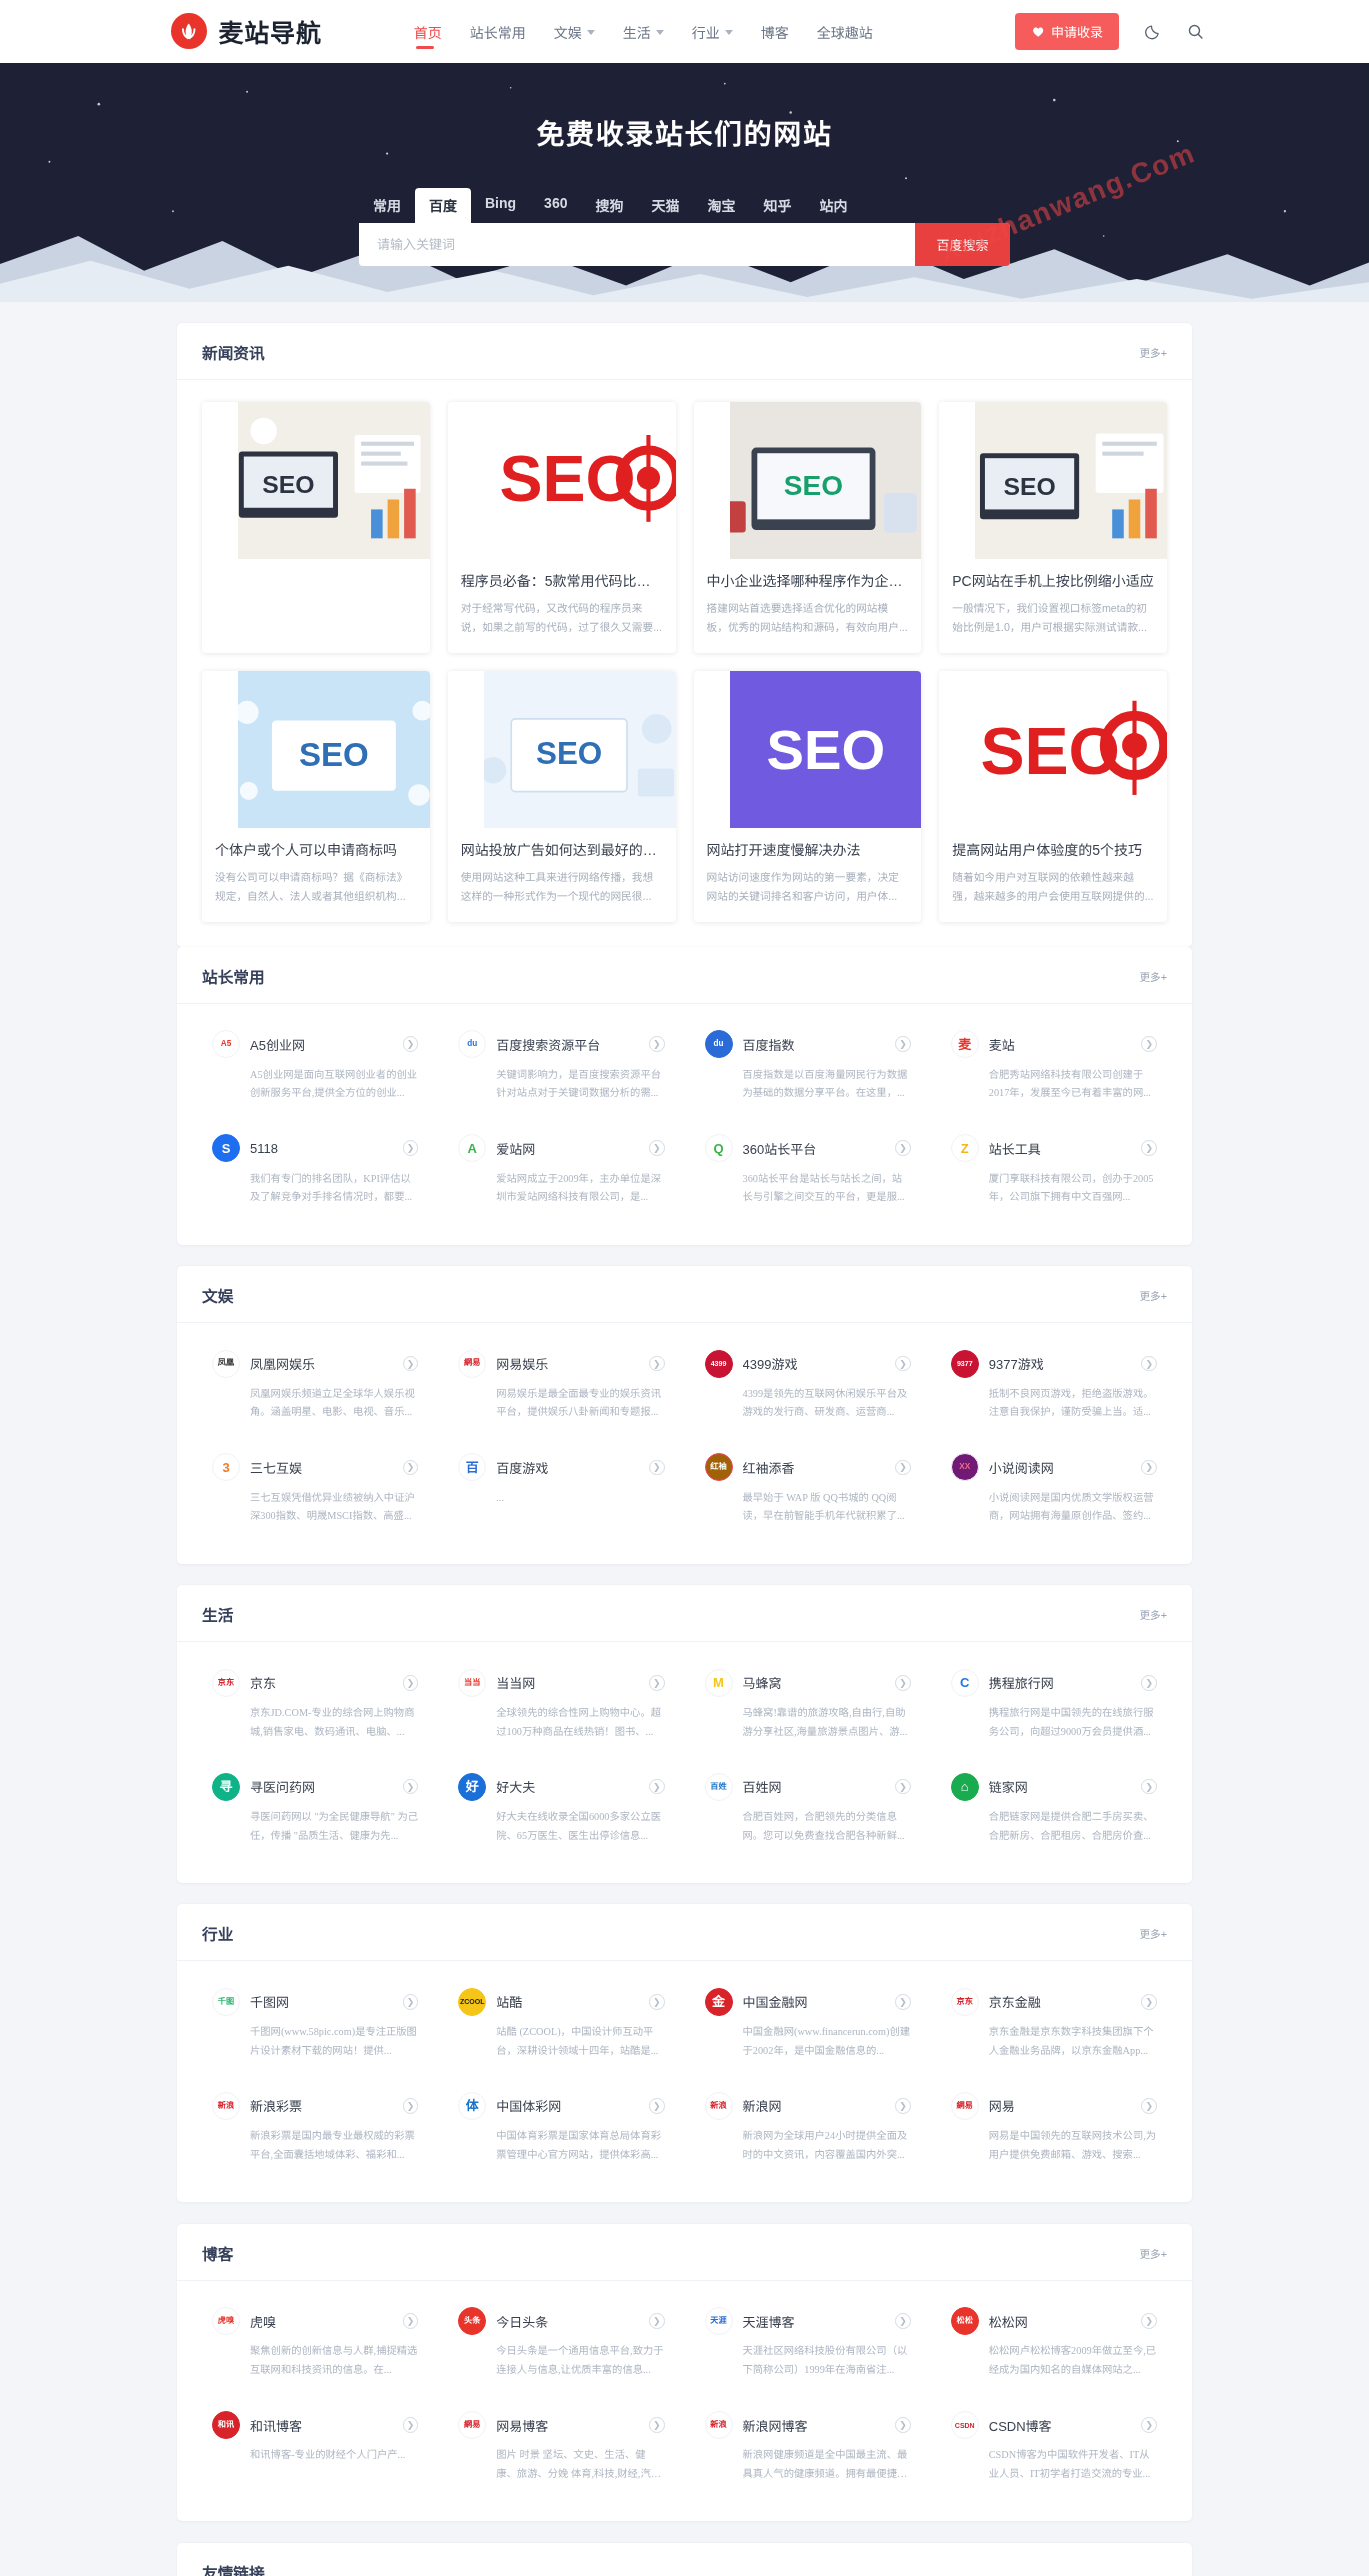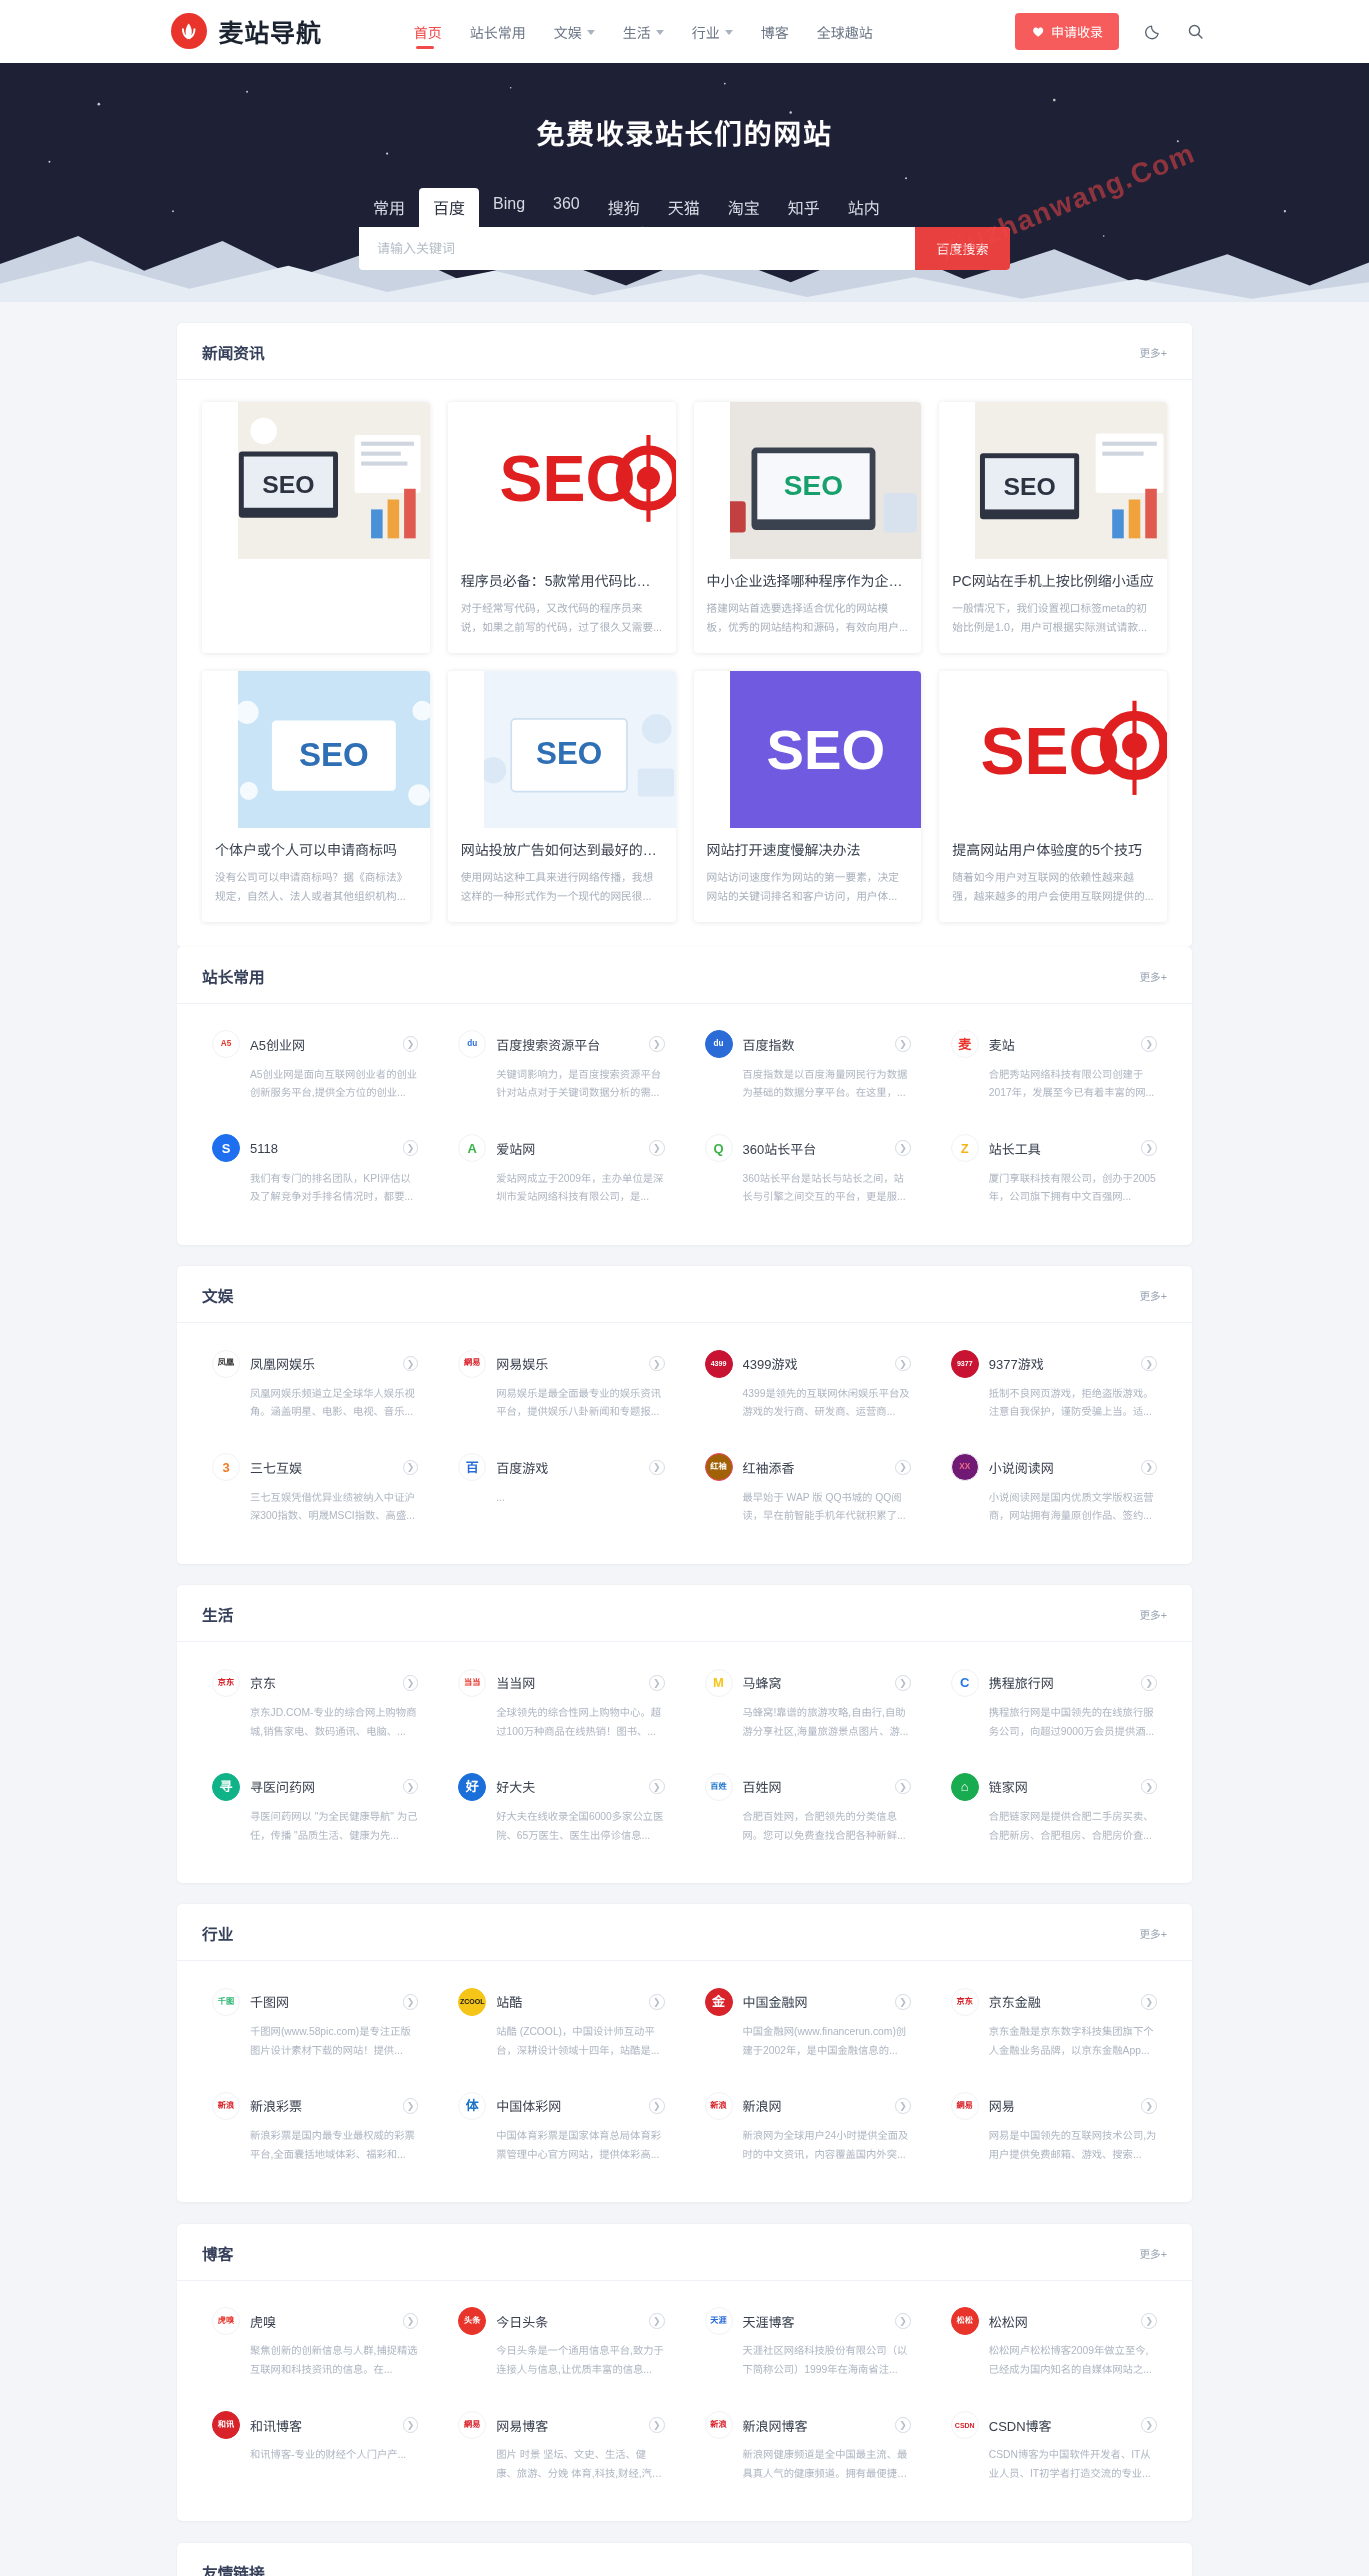--- a/index.html
+++ b/index.html
@@ -74,22 +74,22 @@
     text-align: center;
   }
   .hero .stars { position:absolute; inset:0; }
   .hero-title {
     font-size: 28px; color: #fff; font-weight: bold;
     padding-top: 49px; letter-spacing: 1.6px; position: relative; z-index: 3;
   }
   .search-box { position: relative; z-index: 3; width: 651px; margin: 36px auto 0; }
   .engine-tabs { display: flex; gap: 0; }
   .engine-tab {
-    font-size: 16px; color: #d7dae4; padding: 7.4px 14px; cursor: pointer;
-    border-radius: 4.1px 4.1px 0 0; white-space: nowrap;
+    font-size: 14px; color: #d7dae4; padding: 7.4px 14px; cursor: pointer;
+    border-radius: 4.1px 4.1px 0 0; white-space: nowrap; font-weight: bold;
   }
   .engine-tab.active { background: #fff; color: #2b3240; }
   .search-row {
     display: flex; background: #fff; border-radius: 0 4.1px 4.1px 4.1px;
     height: 43px; align-items: center; overflow: hidden;
   }
   .search-input {
     flex: 1; border: none; outline: none; font-size: 13px;
     padding: 0 18px; color: #3a4250; font-family: inherit; background: transparent;
   }
@@ -158,21 +158,21 @@
   }
   .link-arrow {
     margin-left: auto; width: 15.7px; height: 15.7px; border-radius: 50%;
     border: 0.8px solid #d6dbe3; color: #b5bdc8; font-size: 9px;
     display: flex; align-items: center; justify-content: center; flex: none;
   }
   .link-desc {
     font-size: 10.3px; color: #aeb6c2; line-height: 1.8; margin-top: 7.4px;
     padding-left: 38px;
     display: -webkit-box; -webkit-line-clamp: 2; -webkit-box-orient: vertical;
-    overflow: hidden; min-height: 37px;
+    overflow: hidden; min-height: 37px; font-family: Liberation Serif, serif;
   }
 </style>
 </head>
 <body>
 
 <div class="header">
   <div class="header-inner">
     <div class="brand">
       <span class="brand-mark">
         <svg width="21.4" height="21.4" viewBox="0 0 26 26">

